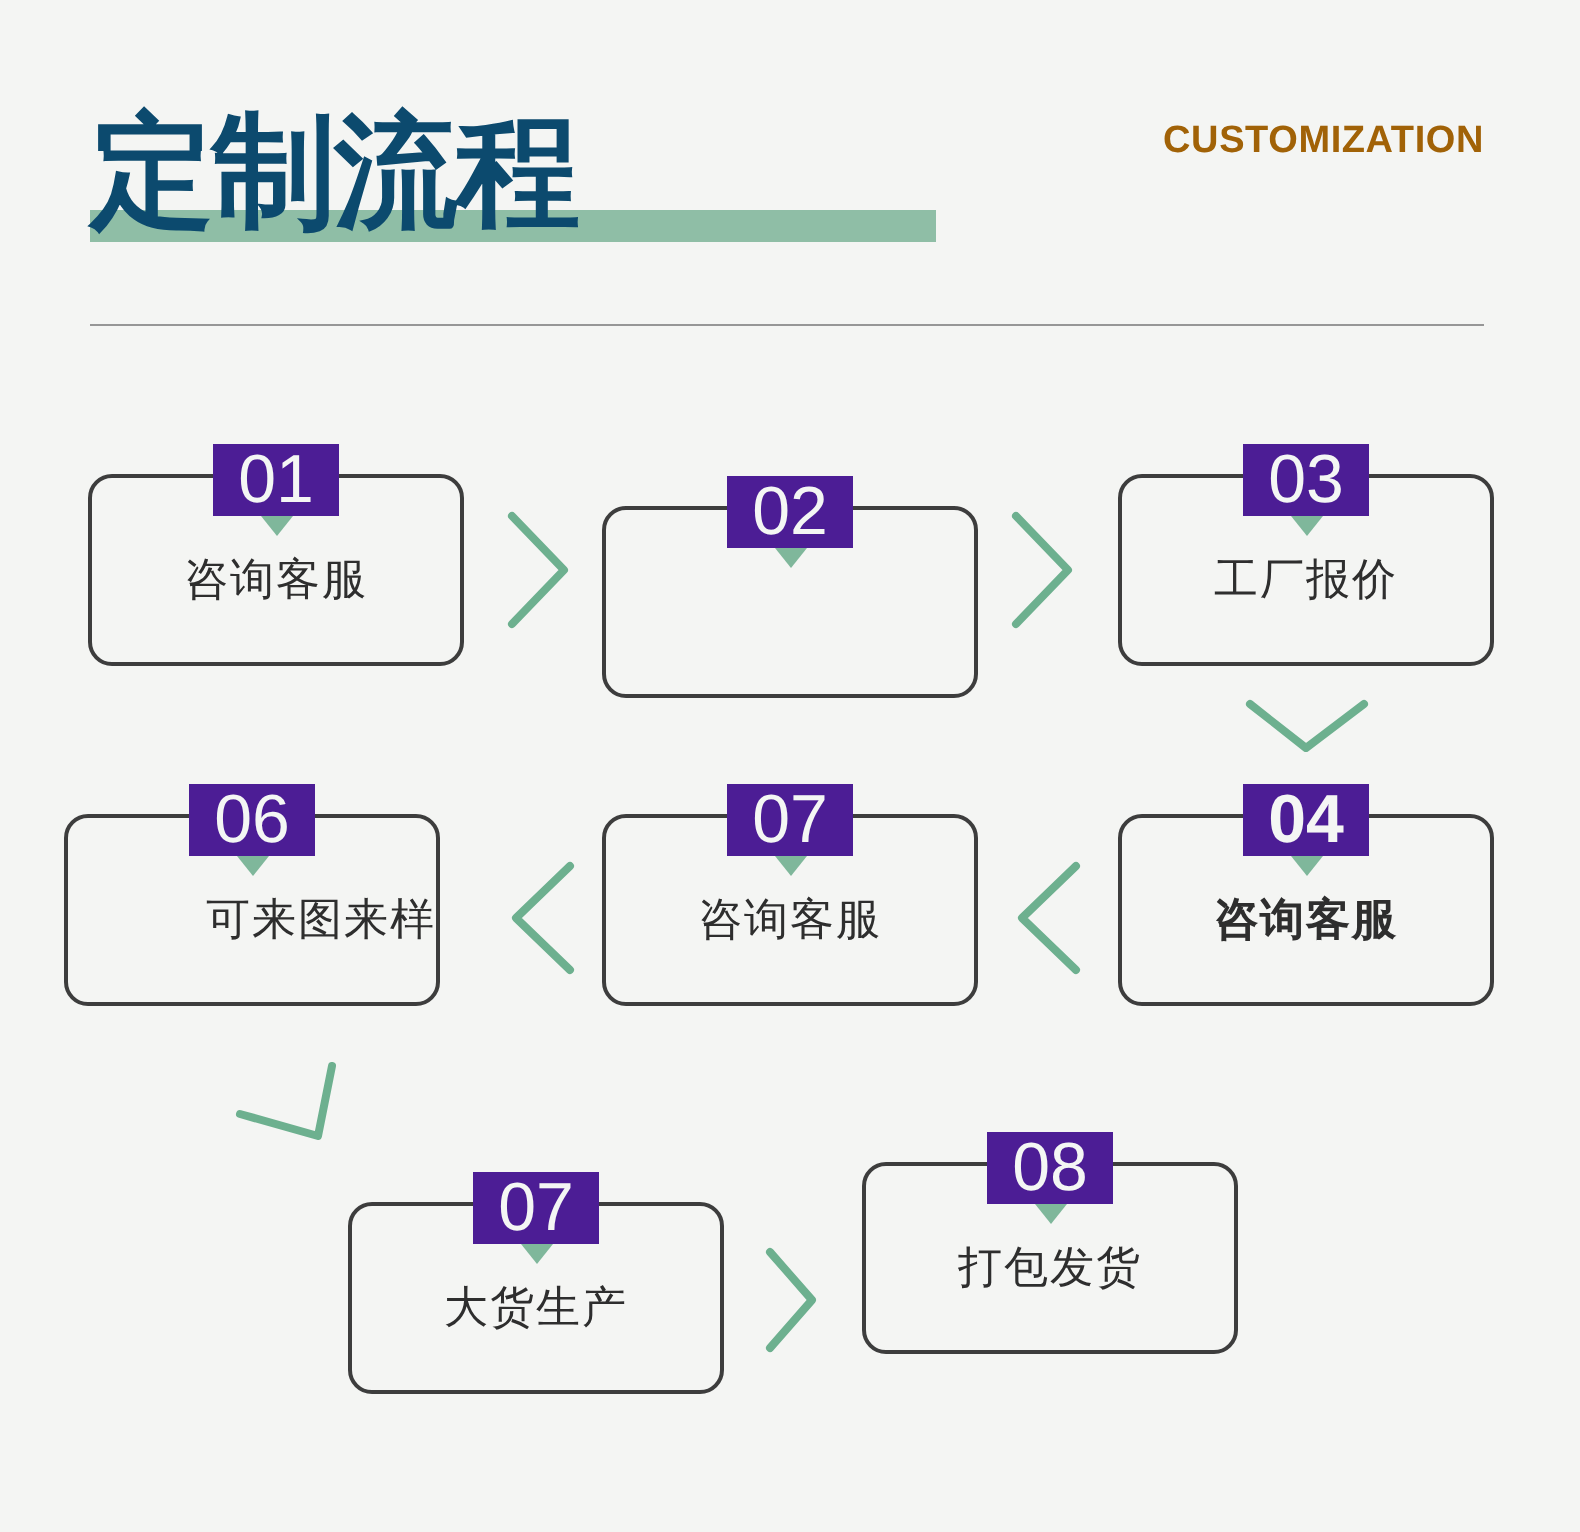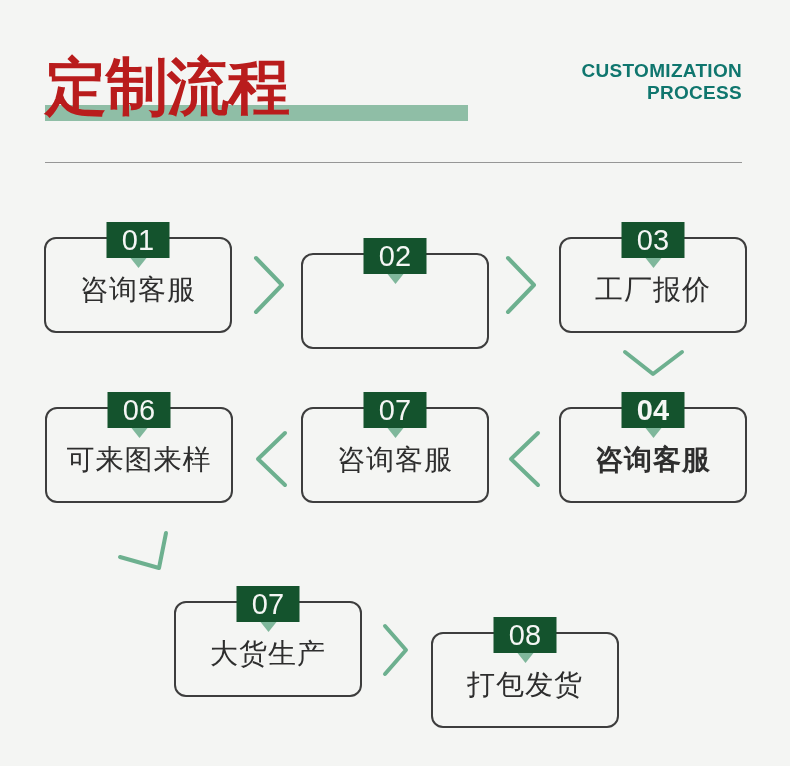--- a/index.html
+++ b/index.html
@@ -18,85 +18,85 @@
   
   .accent-bar{
     position:absolute;left:45px;top:105px;
     width:423px;height:16px;
     background:#8fbea6;
   }
   .page-title{
     position:absolute;left:45px;top:56px;
     font-size:62px;line-height:1;
     font-weight:900;
-    color:#b91c1c;
+    color:#0c4a6e;
     letter-spacing:-1px;
     white-space:nowrap;
   }
   .page-subtitle{
     position:absolute;right:48px;top:60px;
     text-align:right;
     font-size:19px;line-height:1.18;
     font-weight:bold;
-    color:#0f766e;
+    color:#a16207;
     letter-spacing:0.3px;
   }
   .divider{
     position:absolute;left:45px;top:162px;
     width:697px;height:1px;
     background:#969696;
   }
 
   
   .step{
     position:absolute;
     width:188px;height:96px;
     border:2px solid #3d3d3d;
     border-radius:12px;
     box-sizing:border-box;
     display:flex;align-items:center;justify-content:center;
   }
   .step-label{
-    font-size:28px;
+    font-size:22px;
     color:#2e2e2e;
     letter-spacing:1px;
     margin-top:10px;
     white-space:nowrap;
   }
   .badge{
     position:absolute;
     left:50%;top:-17px;
     transform:translateX(-50%);
     width:63px;height:36px;
-    background:#14532d;
+    background:#4c1d95;
     color:#f4f6f4;
-    font-size:29px;
+    font-size:34px;
     display:flex;align-items:center;justify-content:center;
     z-index:2;
   }
   .badge::after{
     content:"";
     position:absolute;
     top:36px;left:50%;
     transform:translateX(-50%);
     width:0;height:0;
     border-left:8px solid transparent;
     border-right:8px solid transparent;
     border-top:10px solid #7fb79b;
   }
 
   
   .s1{left:44px;top:237px;}
   .s2{left:301px;top:253px;}
   .s3{left:559px;top:237px;}
   .s4{left:559px;top:407px;font-weight:bold;}
   .s5{left:301px;top:407px;}
-  .s6{left:45px;top:407px;}
+  .s6{left:32px;top:407px;justify-content:flex-end;}
   .s7{left:174px;top:601px;}
-  .s8{left:431px;top:632px;}
+  .s8{left:431px;top:581px;}
 
   
   .arrows{
     position:absolute;left:0;top:0;
     width:790px;height:766px;
     pointer-events:none;
   }
   .arrows polyline{
     fill:none;
     stroke:#6db08f;
@@ -107,21 +107,20 @@
 </style>
 </head>
 <body>
 
 <div class="canvas">
 
   <div class="accent-bar"></div>
   <div class="page-title">定制流程</div>
   <div class="page-subtitle">
     <div>CUSTOMIZATION</div>
-    <div>PROCESS</div>
   </div>
   <div class="divider"></div>
 
   <svg class="arrows" viewBox="0 0 790 766" xmlns="http://www.w3.org/2000/svg">
     <polyline points="256,258 282,285 256,312"></polyline>
     <polyline points="508,258 534,285 508,312"></polyline>
     <polyline points="625,352 653,374 682,352"></polyline>
     <polyline points="538,433 511,459 538,485"></polyline>
     <polyline points="285,433 258,459 285,485"></polyline>
     <polyline points="120,557 159,568 166,533"></polyline>

